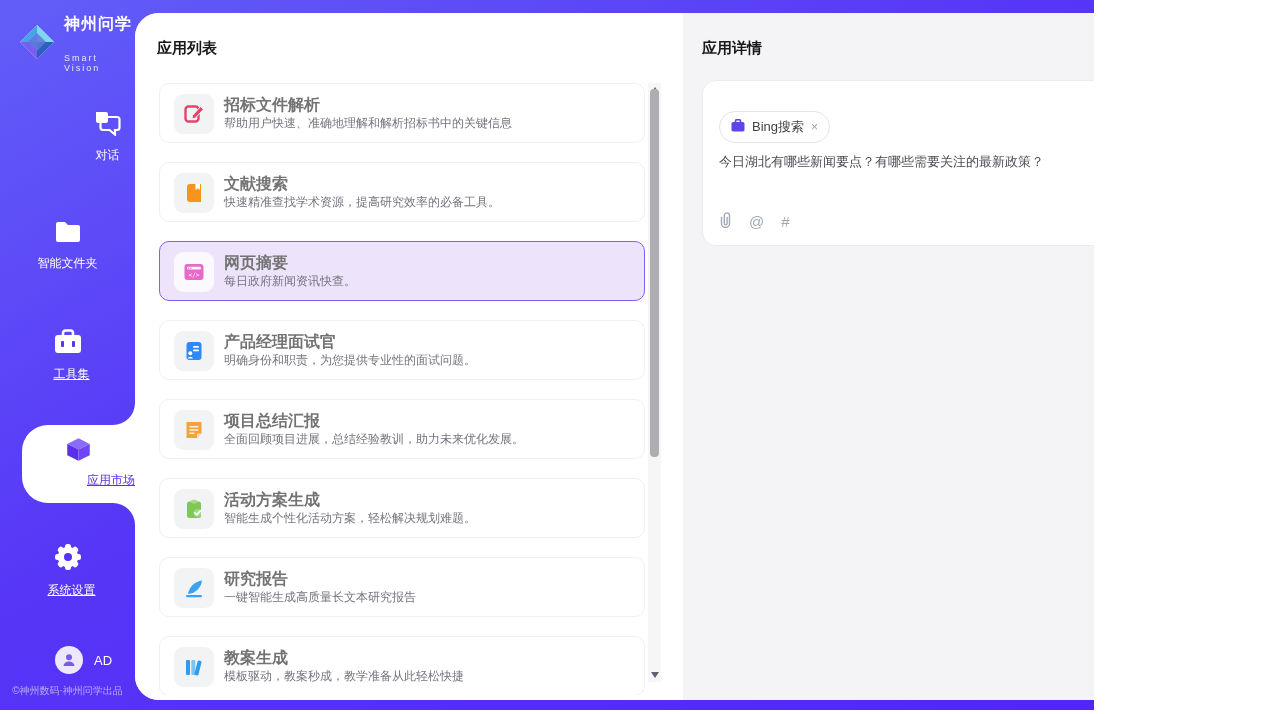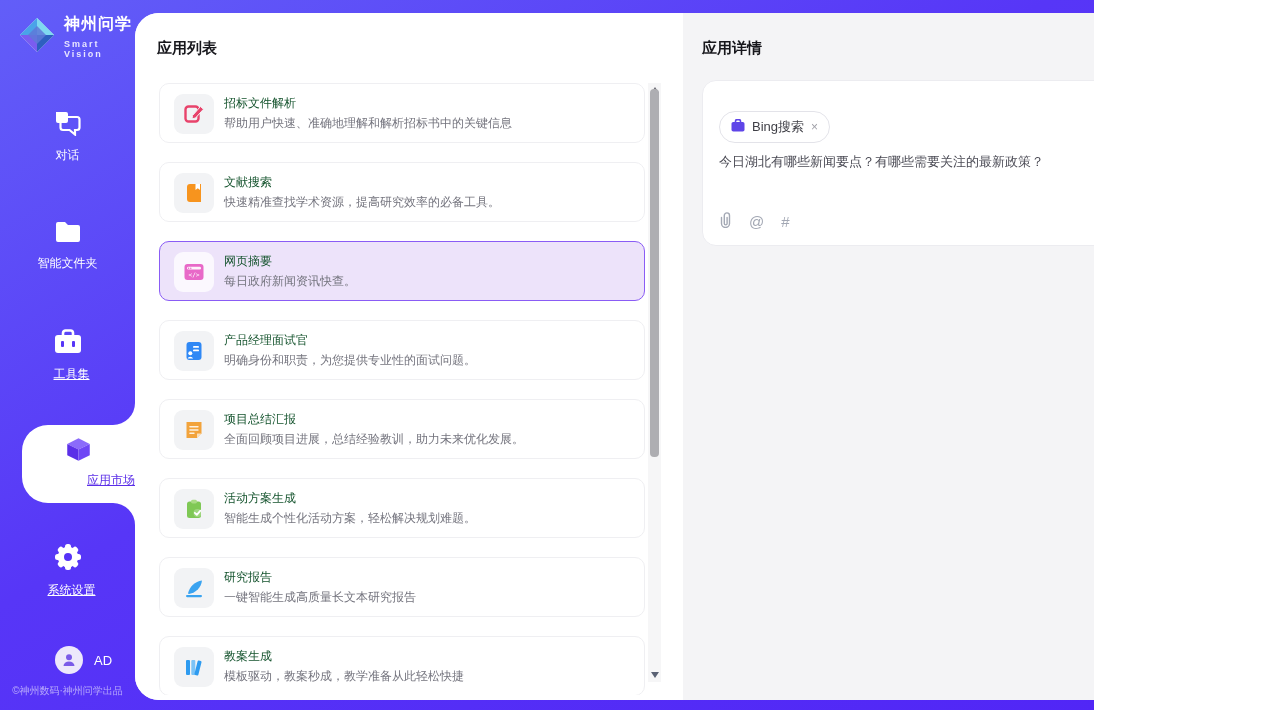--- a/index.html
+++ b/index.html
@@ -4,21 +4,21 @@
 <style>
   * { margin:0; padding:0; box-sizing:border-box; }
   html,body { width:1270px; height:714px; font-family:"Liberation Sans","DejaVu Sans",sans-serif; }
   .frame { position:relative; width:1094px; height:714px; background:linear-gradient(150deg,#625EF8 0%,#5736F7 45%,#5126F6 100%); overflow:hidden; }
   .bottom-strip { position:absolute; left:0; bottom:0; width:100%; height:4px; background:#ffffff; }
 
   
   .sidebar { position:absolute; left:0; top:0; width:135px; height:714px; }
   .logo { position:absolute; left:18px; top:14px; display:flex; align-items:center; gap:8px; }
   .logo-text .cn { color:#fff; font-size:16px; font-weight:bold; letter-spacing:1px; }
-  .logo-text .en { color:#e8e6ff; font-size:9px; letter-spacing:2px; margin-top:4px;font-weight:bold; }
+  .logo-text .en { color:#e8e6ff; font-size:9px; letter-spacing:2px; margin-top:18px; }
   .nav-item { position:absolute; left:0; width:135px; text-align:center; cursor:pointer; }
   .nav-item .nav-label { display:block; margin-top:7px; color:#fff; font-size:12px; }
   .nav-item .nav-label.u { text-decoration:underline;margin-left:8px; }
   .active-blob-svg { position:absolute; left:22px; top:399px; width:114px; height:128px; }
   .active-item { position:absolute; left:22px; top:425px; width:113px; height:78px; text-align:center; padding-top:11px; cursor:pointer; }
   .active-item .nav-label { display:block; margin-top:5px; color:#5B2FE8; font-size:12px; text-decoration:underline;text-align:right; }
   .user-row { position:absolute; left:16px; top:646px; width:135px; display:flex; align-items:center; cursor:pointer; }
   .avatar { width:28px; height:28px; margin-left:39px; border-radius:50%; background:#EDE8FB; display:flex; align-items:center; justify-content:center; }
   .user-name { color:#fff; font-size:13px; margin-left:11px; }
   .sidebar-footer { position:absolute; left:0; top:684px; width:135px; text-align:center; color:rgba(255,255,255,.55); font-size:10px; }
@@ -28,21 +28,21 @@
 
   
   .app-list { position:relative; width:548px; height:100%; background:#fff; }
   .section-title { font-size:15px; font-weight:bold; color:#17171C; }
   .app-list .section-title { position:absolute; left:22px; top:26px; }
   .list-viewport { position:absolute; left:24px; top:70px; width:488px; height:612px; overflow:hidden; }
   .app-card { position:relative; width:486px; height:60px; border:1px solid #EFEFF2; border-radius:10px; background:#fff; margin-bottom:19px; cursor:pointer; }
   .app-card.selected { background:#EDE3FA; border:1.5px solid #8A5CF5; }
   .app-icon-box { position:absolute; left:14px; top:10px; width:40px; height:40px; border-radius:9px; background:#F2F3F5; display:flex; align-items:center; justify-content:center; }
   .app-card.selected .app-icon-box { background:rgba(255,255,255,.75); }
-  .app-title { position:absolute; left:64px; top:11px; font-size:12px; font-weight:normal; color:#14532d; }
+  .app-title { position:absolute; left:64px; top:11px; font-size:16px; font-weight:bold; color:#737373; }
   .app-desc { position:absolute; left:64px; top:31px; font-size:12px; color:#74747E; white-space:nowrap; }
   .list-scrollbar { position:absolute; right:22px; top:70px; width:13px; height:599px; background:#F6F6F7; }
   .scroll-thumb { position:absolute; left:2px; top:6px; width:9px; height:368px; background:#AEAEB2; border-radius:4px; cursor:pointer; }
   .scroll-arrow { position:absolute; left:3px; width:0; height:0; cursor:pointer; }
   .scroll-arrow.up { top:4px; border-left:4px solid transparent; border-right:4px solid transparent; border-bottom:6px solid #6b6b74; }
   .scroll-arrow.down { bottom:4px; border-left:4px solid transparent; border-right:4px solid transparent; border-top:6px solid #5a6274; }
 
   
   .app-detail { position:relative; flex:1; height:100%; background:#F4F4F6; }
   .app-detail .section-title { position:absolute; left:19px; top:26px; }
@@ -72,21 +72,21 @@
           <path d="M36 19 L19 36 L19 19 Z" fill="#2E5FC0"></path>
           <path d="M19 10 L28 19 L19 28 L10 19 Z" fill="#5E79D8" opacity="0.85"></path>
         </svg>
       </span>
       <span class="logo-text">
         <span class="cn">神州问学</span>
         <span class="en" style="display:block">Smart Vision</span>
       </span>
     </div>
 
-    <div class="nav-item" style="top:110px;">
+    <div class="nav-item" style="top:110px;margin-left:40px;">
       <span>
         <svg width="27" height="26" viewBox="0 0 27 26">
           <path d="M2 2 h10 a2 2 0 012 2 v7 a2 2 0 01-2 2 H4 a2 2 0 01-2-2 z" fill="#fff"></path>
           <path d="M9 7 h14 a2.5 2.5 0 012.5 2.5 v8 a2.5 2.5 0 01-2.5 2.5 h-2 v4.5 L15.5 20 H9 a2.5 2.5 0 01-2.5-2.5 v-8 A2.5 2.5 0 019 7z" fill="none" stroke="#fff" stroke-width="2.2"></path>
         </svg>
       </span>
       <span class="nav-label">对话</span>
     </div>
 
     <div class="nav-item" style="top:220px;">

